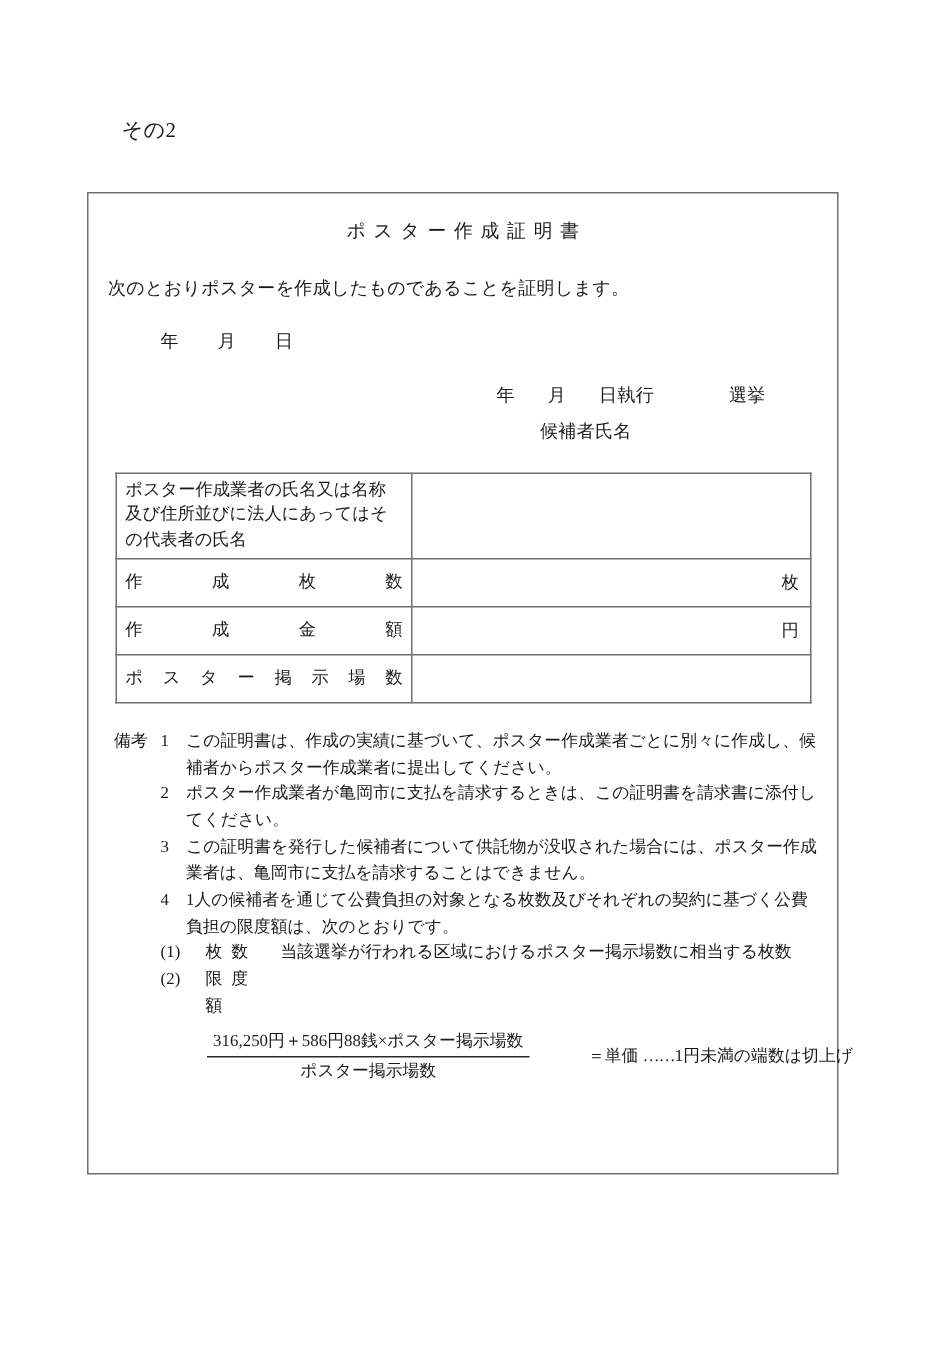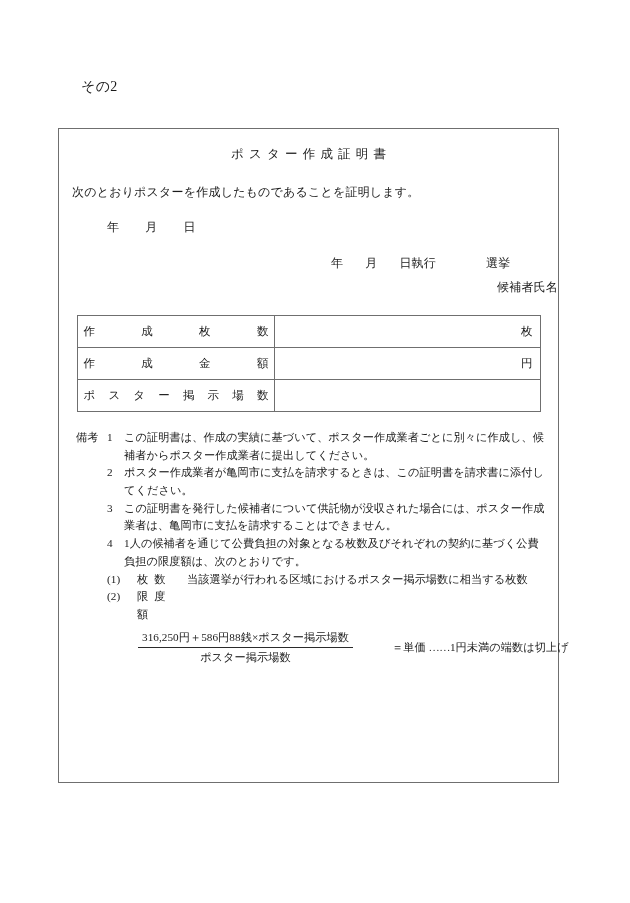--- a/index.html
+++ b/index.html
@@ -68,21 +68,20 @@
     font-size: 12px;
     margin-top: 19px;
     padding-left: 272px;
     letter-spacing: 0.2px;
   }
   .election-block .gap-s { display: inline-block; width: 22px; }
   .election-block .gap-l { display: inline-block; width: 50px; }
   .candidate-line {
     margin-top: 7px;
     padding-left: 29px;
-    text-align: right;
   }
 
   
   .form-table {
     margin: 19px auto 0 auto;
     width: 464px;
     border-collapse: collapse;
     table-layout: fixed;
   }
   .form-table td {
@@ -200,20 +199,24 @@
 
   <div class="election-block">
     <div>
       <span>年</span><span class="gap-s"></span><span>月</span><span class="gap-s"></span><span>日執行</span><span class="gap-l"></span><span>選挙</span>
     </div>
     <div class="candidate-line">候補者氏名</div>
   </div>
 
   <table class="form-table">
     <tbody>
+      <tr class="row-tall">
+        <td class="lbl-cell">ポスター作成業者の氏名又は名称及び住所並びに法人にあってはその代表者の氏名</td>
+        <td class="val-cell"></td>
+      </tr>
       <tr class="row-std">
         <td class="lbl-cell">
             <span class="spread">作成枚数</span>
           </td>
         <td class="val-cell">枚</td>
       </tr>
       <tr class="row-std">
         <td class="lbl-cell">
             <span class="spread">作成金額</span>
           </td>

